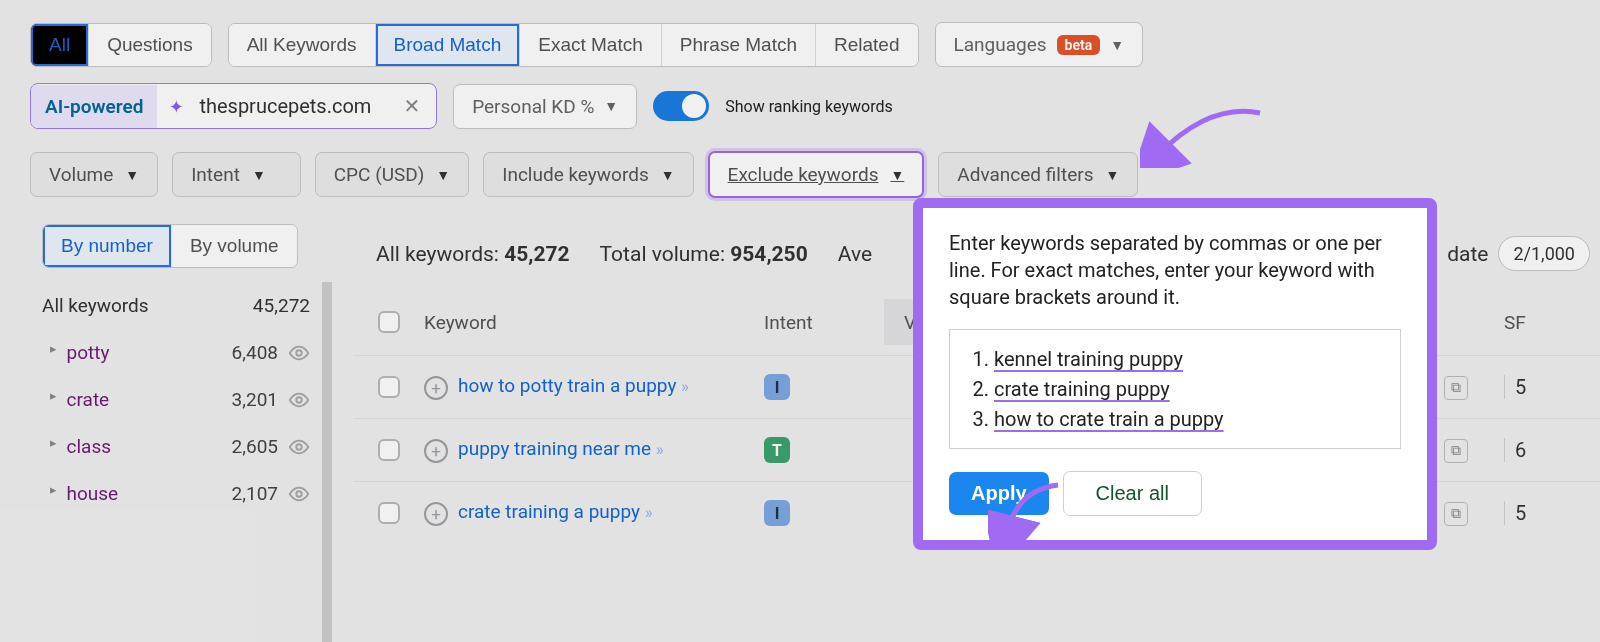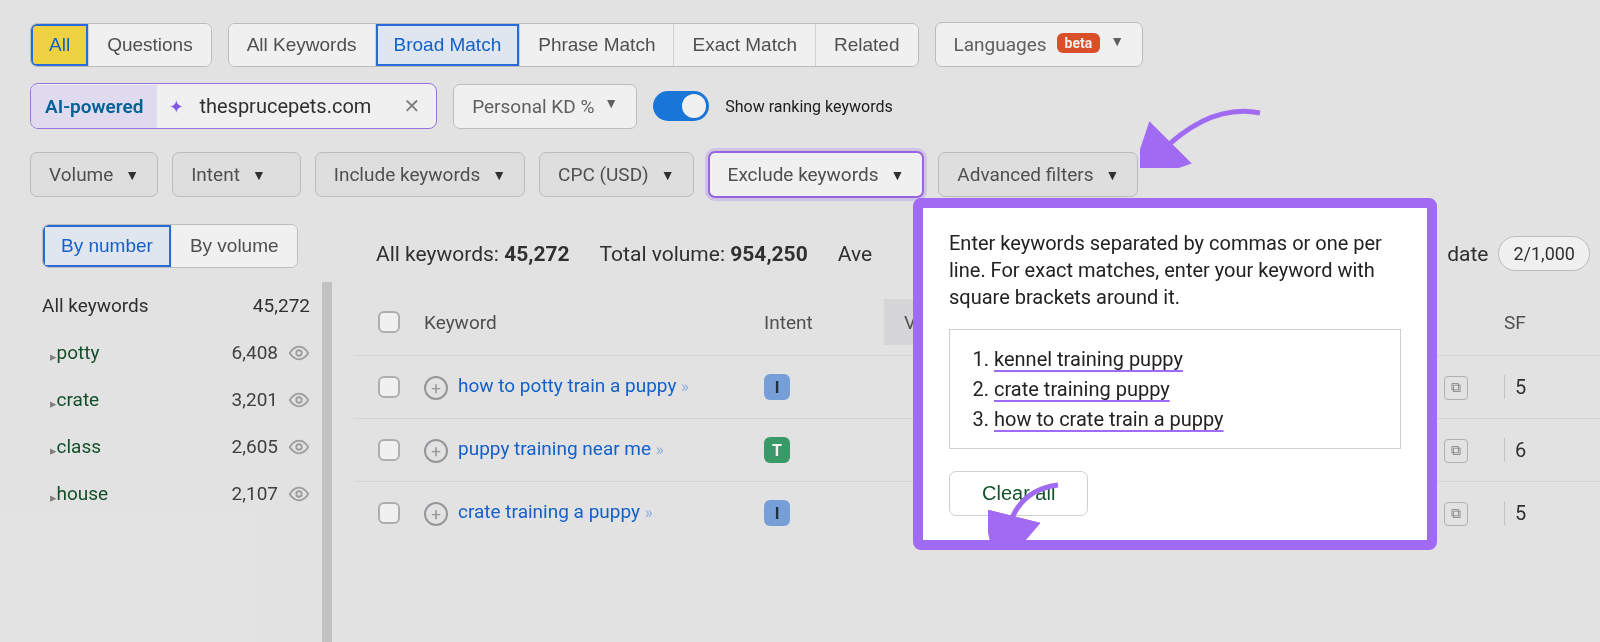--- a/index.html
+++ b/index.html
@@ -12,58 +12,58 @@
     height: 642px;
     overflow: hidden;
     position: relative;
   }
 
   
   .toprow { padding: 22px 30px 0 30px; display: flex; gap: 16px; align-items: center; flex-wrap: wrap; }
   .seggrp { display: inline-flex; border: 1px solid #c8c8c8; border-radius: 7px; overflow: hidden; background:#fff; }
   .segbtn { padding: 10px 18px; border:none; background:#fff; font-size:19px; color:#555; cursor:pointer; border-right:1px solid #ddd; }
   .segbtn:last-child { border-right:none; }
-  .segbtn.sel-blue { background:#fde047; color:#1667d6; box-shadow: inset 0 0 0 2px #2b72e6; border-radius:5px 0 0 5px;}
+  .segbtn.sel-blue { background:#000000; color:#1667d6; box-shadow: inset 0 0 0 2px #2b72e6; border-radius:5px 0 0 5px;}
   .segbtn.sel-blue2 { background:#eef5fe; color:#1667d6; box-shadow: inset 0 0 0 2px #2b72e6; border-right:1px solid transparent;}
   .segbtn.active-blue-br { background:#eef5fe; color:#1667d6; box-shadow: inset 0 0 0 2px #2b72e6; }
 
-  .solo { border:1px solid #c8c8c8; border-radius:7px; background:#fff; padding:10px 18px; color:#666; display:inline-flex; align-items:flex-start; gap:10px; cursor:pointer; }
+  .solo { border:1px solid #c8c8c8; border-radius:7px; background:#fff; padding:10px 18px; color:#666; display:inline-flex; align-items:center; gap:10px; cursor:pointer; }
   .badge-beta { background:#e6542d; color:#fff; font-size:14px; font-weight:700; border-radius:6px; padding:2px 8px; }
   .chevron { font-size:14px; color:#666; }
   .chevron::before { content:"▼"; }
 
   .row2 { padding: 16px 30px 0 30px; display:flex; gap:16px; align-items:center; }
   .ai-chip { display:inline-flex; align-items:center; border:1px solid #9d7ee5; border-radius:8px; overflow:hidden; background:#fff; }
   .ai-l { background:#efe8fe; color:#0369a1; font-weight:600; padding:10px 14px; }
   .ai-spark { width:38px; display:flex; align-items:center; justify-content:center; color:#8b5cf6; font-size:18px; }
   .ai-domain { padding:10px 16px 10px 4px; color:#333; font-size:20px; }
   .ai-x { padding:0 16px; color:#888; font-size:20px; }
 
   .toggle { width:56px; height:30px; background:#1b7ee6; border-radius:30px; position:relative; }
   .toggle::after { content:""; position:absolute; right:3px; top:3px; width:24px; height:24px; background:#fff; border-radius:50%; }
   .toggle-label { font-size:16px; color:#222; }
 
   .row3 { padding: 22px 30px 0 30px; display:flex; gap:14px; align-items:center; }
   .pill { border:1px solid #c8c8c8; border-radius:7px; background:#ececed; padding:10px 18px; color:#555; display:inline-flex; align-items:center; gap:12px; cursor:pointer; font-size:19px;}
   .pill .chevron { color:#333; }
-  .pill.glow { background:#fff; border:2px solid #a06bf2; box-shadow:0 0 0 3px #a06bf240; }
+  .pill.glow { background:#fff; border:2px solid #a06bf2; box-shadow:0 0 0 3px #a06bf240;text-decoration:underline; }
 
   
   .arrow-ann { position:absolute; left:1140px; top:98px; width:130px; height:70px; pointer-events:none; }
 
   
   .main { display:flex; padding:26px 0 0 30px; gap:22px; }
   .sidebar { width:302px; }
   .sidebar-seg { display:inline-flex; border:1px solid #c8c8c8; border-radius:7px; overflow:hidden; background:#fff; margin-bottom:14px; margin-left:12px;}
   .sidebar-seg .segbtn { padding:10px 18px; font-size:19px; }
   .sidebar-body { border-right:10px solid #cfcfd0; height:360px; }
   .side-row { display:flex; align-items:center; justify-content:space-between; padding:12px 12px 12px 12px; font-size:19px; color:#333; }
   .side-row.head { font-weight:400; color:#333; }
   .side-sub { padding-left:20px; }
-  .side-left { display:flex; align-items:flex-end; color:#14532d;}
+  .side-left { display:flex; align-items:flex-start; gap:10px; color:#701a75;}
   .side-chev { color:#888; font-size:13px; }
   .side-chev::before { content:"▸"; }
   .side-count { display:flex; align-items:center; gap:10px; color:#444; }
   .eye { width:22px; height:22px; display:inline-block; }
   .eye svg { display:block; }
 
   .table-wrap { flex:1; padding-right:0; }
   .summary { display:flex; gap:30px; align-items:center; color:#333; font-size:21px; padding:12px 10px 18px 22px; }
   .summary b { font-weight:700; }
   .date-pill { margin-left:auto; display:flex; align-items:center; gap:10px; }
@@ -110,22 +110,22 @@
 <body>
 
 <div class="toprow">
   <div class="seggrp">
     <button class="segbtn sel-blue">All</button>
     <button class="segbtn">Questions</button>
   </div>
   <div class="seggrp">
     <button class="segbtn">All Keywords</button>
     <button class="segbtn active-blue-br">Broad Match</button>
+    <button class="segbtn">Exact Match</button>
     <button class="segbtn">Phrase Match</button>
-    <button class="segbtn">Exact Match</button>
     <button class="segbtn">Related</button>
   </div>
   <div class="solo">
     <span>Languages</span>
     <span class="badge-beta">beta</span>
     <span class="chevron"></span>
   </div>
 </div>
 
 <div class="row2">
@@ -146,25 +146,25 @@
 <div class="row3">
   <div class="pill">
     <span>Volume</span>
       <span class="chevron"></span>
   </div>
   <div class="pill" style="padding-right:34px;">
     <span>Intent</span>
       <span class="chevron"></span>
   </div>
   <div class="pill">
+    <span>CPC (USD)</span>
+      <span class="chevron"></span>
+  </div>
+  <div class="pill">
     <span>Include keywords</span>
-      <span class="chevron"></span>
-  </div>
-  <div class="pill">
-    <span>CPC (USD)</span>
       <span class="chevron"></span>
   </div>
   <div class="pill glow">
     <span>Exclude keywords</span>
       <span class="chevron"></span>
   </div>
   <div class="pill">
     <span>Advanced filters</span>
       <span class="chevron"></span>
   </div>
@@ -358,20 +358,21 @@
 <div class="popover">
   <p>Enter keywords separated by commas or one per line. For exact matches, enter your keyword with square brackets around it.</p>
   <div class="kbox">
     <ol id="kwlist">
         <li class="kwli"><span>kennel training puppy</span></li>
         <li class="kwli"><span>crate training puppy</span></li>
         <li class="kwli"><span>how to crate train a puppy</span></li>
       </ol>
   </div>
   <div class="pop-actions">
+    <button class="btn-apply">Apply</button>
     <button class="btn-clear">Clear all</button>
   </div>
 </div>
 
 <svg class="arrow2" viewBox="0 0 80 60">
   <defs>
       <marker id="ah2" markerWidth="12" markerHeight="12" refX="3" refY="6" orient="auto">
     <path d="M0,0 L12,6 L0,12 Z" fill="#a06bf2"></path>
       </marker>
     </defs>

